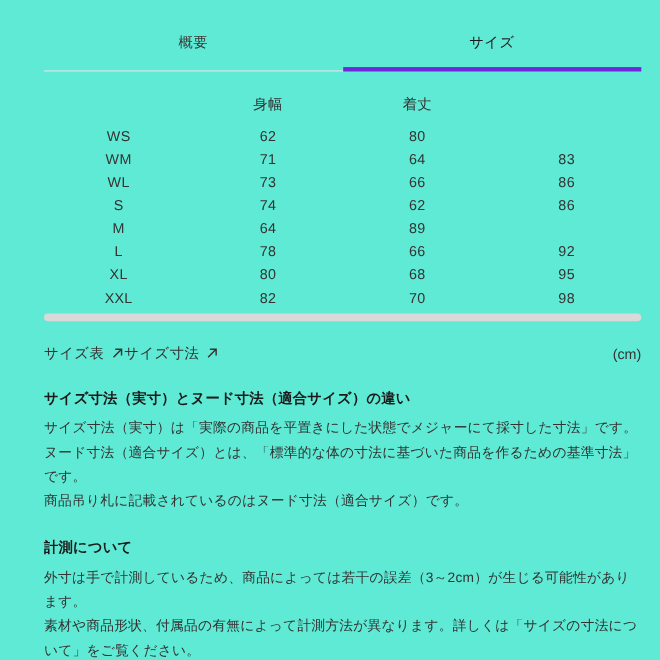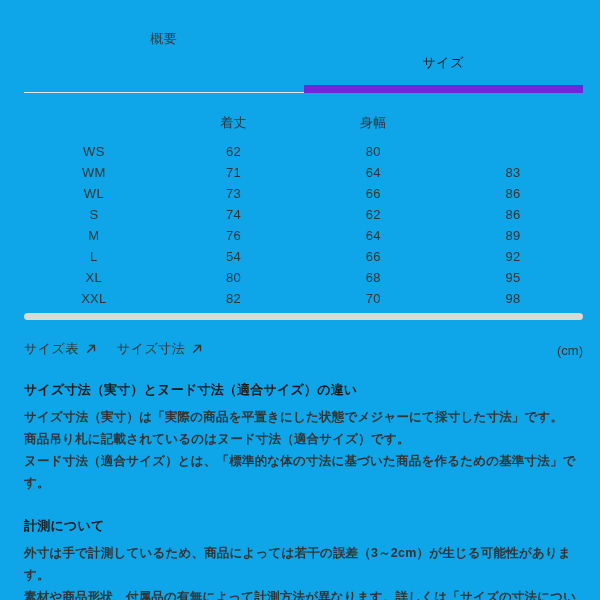--- a/index.html
+++ b/index.html
@@ -6,44 +6,43 @@
     margin: 0;
     padding: 0;
     background: #ffffff;
     font-family: "Liberation Sans", "DejaVu Sans", sans-serif;
     color: #333333;
   }
   .page {
     width: 600px;
     height: 600px;
     box-sizing: border-box;
-    padding: 0 17px 0 24px;
+    padding: 0 17px 0 40px;
     overflow: hidden;
-    background: #0ea5e9;
+    background: #5eead4;
   }
   
   .tabs {
     display: flex;
     margin-top: 30px;
   }
   .tab {
     flex: 1;
     text-align: center;
     font-size: 13px;
     color: #3a3a3a;
     padding-bottom: 14px;
     border-bottom: 1px solid #e4e4e4;
     cursor: pointer;
     letter-spacing: 0.5px;
   }
   .tab.active {
     padding-bottom: 13px;
-    border-bottom: 8px solid #6d28d9;
+    border-bottom: 4px solid #6d28d9;
     color: #1a1a1a;
-    margin-top: 24px;
   }
   
   .size-table { margin-top: 20px; }
   .trow {
     display: grid;
     grid-template-columns: repeat(4, 1fr);
   }
   .tcell {
     text-align: center;
     font-size: 13px;
@@ -60,22 +59,21 @@
   
   .scrollbar {
     height: 7px;
     background: #d9d9d9;
     border-radius: 4px;
     margin-top: 4px;
   }
   
   .links-row {
     display: flex;
-    align-items: flex-end;
-    gap: 20px;
+    align-items: center;
     margin-top: 20px;
     font-size: 13px;
   }
   .link {
     display: inline-flex;
     align-items: center;
     gap: 6px;
     color: #333333;
     text-decoration: none;
     cursor: pointer;
@@ -95,42 +93,41 @@
     font-weight: bold;
     color: #1a1a1a;
     letter-spacing: 0.2px;
   }
   .text-section p {
     margin: 0;
     font-size: 12.5px;
     line-height: 22px;
     color: #333333;
     letter-spacing: 0.2px;
-    font-weight: bold;
   }
 </style>
 </head>
 <body>
 
 <div class="page">
 
   <div class="tabs">
     <div class="tab">
       <span>概要</span>
     </div>
     <div class="tab active">
       <span>サイズ</span>
     </div>
   </div>
 
   <div class="size-table">
     <div class="trow thead">
       <div class="tcell"></div>
+      <div class="tcell">身幅</div>
       <div class="tcell">着丈</div>
-      <div class="tcell">身幅</div>
     </div>
     <div>
         <div class="trow">
           <div class="tcell">WS</div>
           <div class="tcell">62</div>
           <div class="tcell">80</div>
         </div>
         <div class="trow">
           <div class="tcell">WM</div>
           <div class="tcell">71</div>
@@ -144,27 +141,26 @@
           <div class="tcell">86</div>
         </div>
         <div class="trow">
           <div class="tcell">S</div>
           <div class="tcell">74</div>
           <div class="tcell">62</div>
           <div class="tcell">86</div>
         </div>
         <div class="trow">
           <div class="tcell">M</div>
-          <div class="tcell">76</div>
           <div class="tcell">64</div>
           <div class="tcell">89</div>
         </div>
         <div class="trow">
           <div class="tcell">L</div>
-          <div class="tcell">54</div>
+          <div class="tcell">78</div>
           <div class="tcell">66</div>
           <div class="tcell">92</div>
         </div>
         <div class="trow">
           <div class="tcell">XL</div>
           <div class="tcell">80</div>
           <div class="tcell">68</div>
           <div class="tcell">95</div>
         </div>
         <div class="trow">
@@ -190,22 +186,22 @@
       <svg width="12" height="12" viewBox="0 0 12 12">
         <path d="M2.2 9.8 L9.2 2.8 M3.8 2.5 H9.5 V8.2" fill="none" stroke="#333333" stroke-width="1.3"></path>
       </svg>
     </a>
     <span class="unit">(cm)</span>
   </div>
 
   <div class="text-section">
     <h3>サイズ寸法（実寸）とヌード寸法（適合サイズ）の違い</h3>
     <p>サイズ寸法（実寸）は「実際の商品を平置きにした状態でメジャーにて採寸した寸法」です。</p>
+    <p>ヌード寸法（適合サイズ）とは、「標準的な体の寸法に基づいた商品を作るための基準寸法」です。</p>
     <p>商品吊り札に記載されているのはヌード寸法（適合サイズ）です。</p>
-    <p>ヌード寸法（適合サイズ）とは、「標準的な体の寸法に基づいた商品を作るための基準寸法」です。</p>
   </div>
 
   <div class="text-section">
     <h3>計測について</h3>
     <p>外寸は手で計測しているため、商品によっては若干の誤差（3～2cm）が生じる可能性があります。</p>
     <p>素材や商品形状、付属品の有無によって計測方法が異なります。詳しくは「サイズの寸法について」をご覧ください。</p>
 
   </div>
 
 </div>

